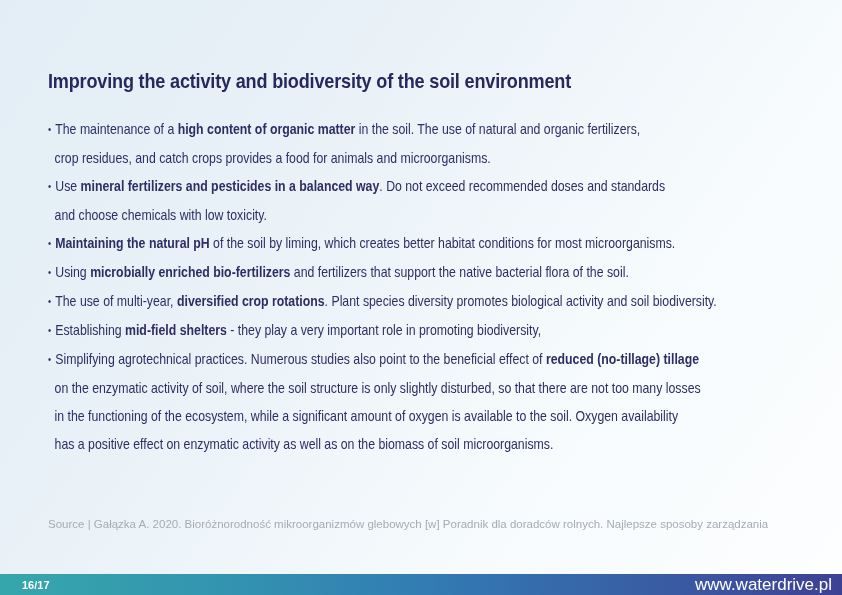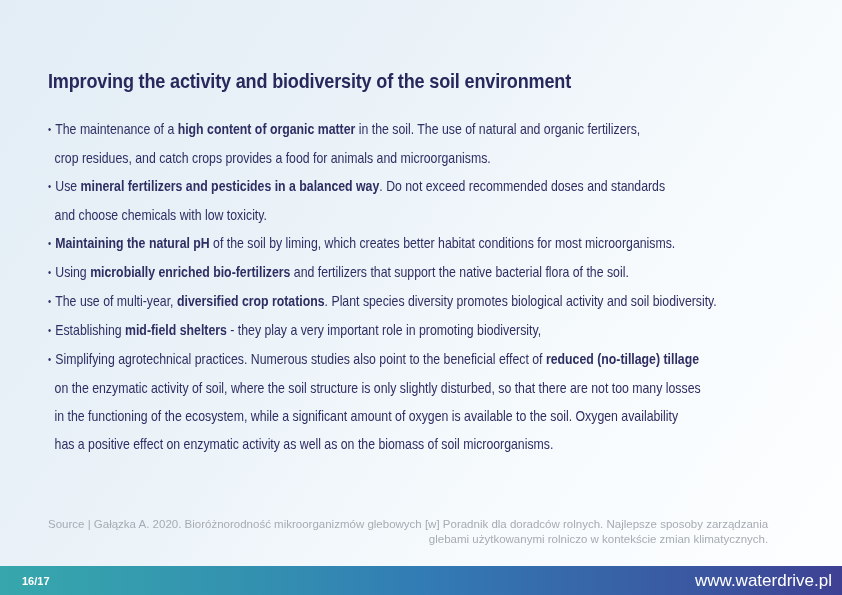--- a/index.html
+++ b/index.html
@@ -67,21 +67,21 @@
     color: #a6acb3;
     white-space: nowrap;
     text-align: right;
   }
 
   .footer-bar {
     position: absolute;
     left: 0;
     bottom: 0;
     width: 842px;
-    height: 29px;
+    height: 21px;
     background: linear-gradient(90deg, #36a7ac 0%, #3391b0 30%, #327cb4 50%, #3a58a1 82%, #3e4193 100%);
     display: flex;
     align-items: center;
     justify-content: space-between;
     color: #ffffff;
     box-sizing: border-box;
     padding: 0 10px 0 22px;
     gap: 38px;
   }
 
@@ -127,21 +127,20 @@
           <div class="line"><span class="dot">•</span><span>Simplifying agrotechnical practices. Numerous studies also point to the beneficial effect of </span><span class="b">reduced (no-tillage) tillage</span></div>
           <div class="line cont"><span>on the enzymatic activity of soil, where the soil structure is only slightly disturbed, so that there are not too many losses</span></div>
           <div class="line cont"><span>in the functioning of the ecosystem, while a significant amount of oxygen is available to the soil. Oxygen availability</span></div>
           <div class="line cont"><span>has a positive effect on enzymatic activity as well as on the biomass of soil microorganisms.</span></div>
         </div>
       </div>
   </div>
 
   <div class="source">
     <div>Source | Gałązka A. 2020. Bioróżnorodność mikroorganizmów glebowych [w] Poradnik dla doradców rolnych. Najlepsze sposoby zarządzania</div>
-    <div>glebami użytkowanymi rolniczo w kontekście zmian klimatycznych.</div>
   </div>
 
   <div class="footer-bar">
     <span class="page-num">16/17</span>
     <span class="website">www.waterdrive.pl</span>
   </div>
 
 </div>
 
 </body></html>

